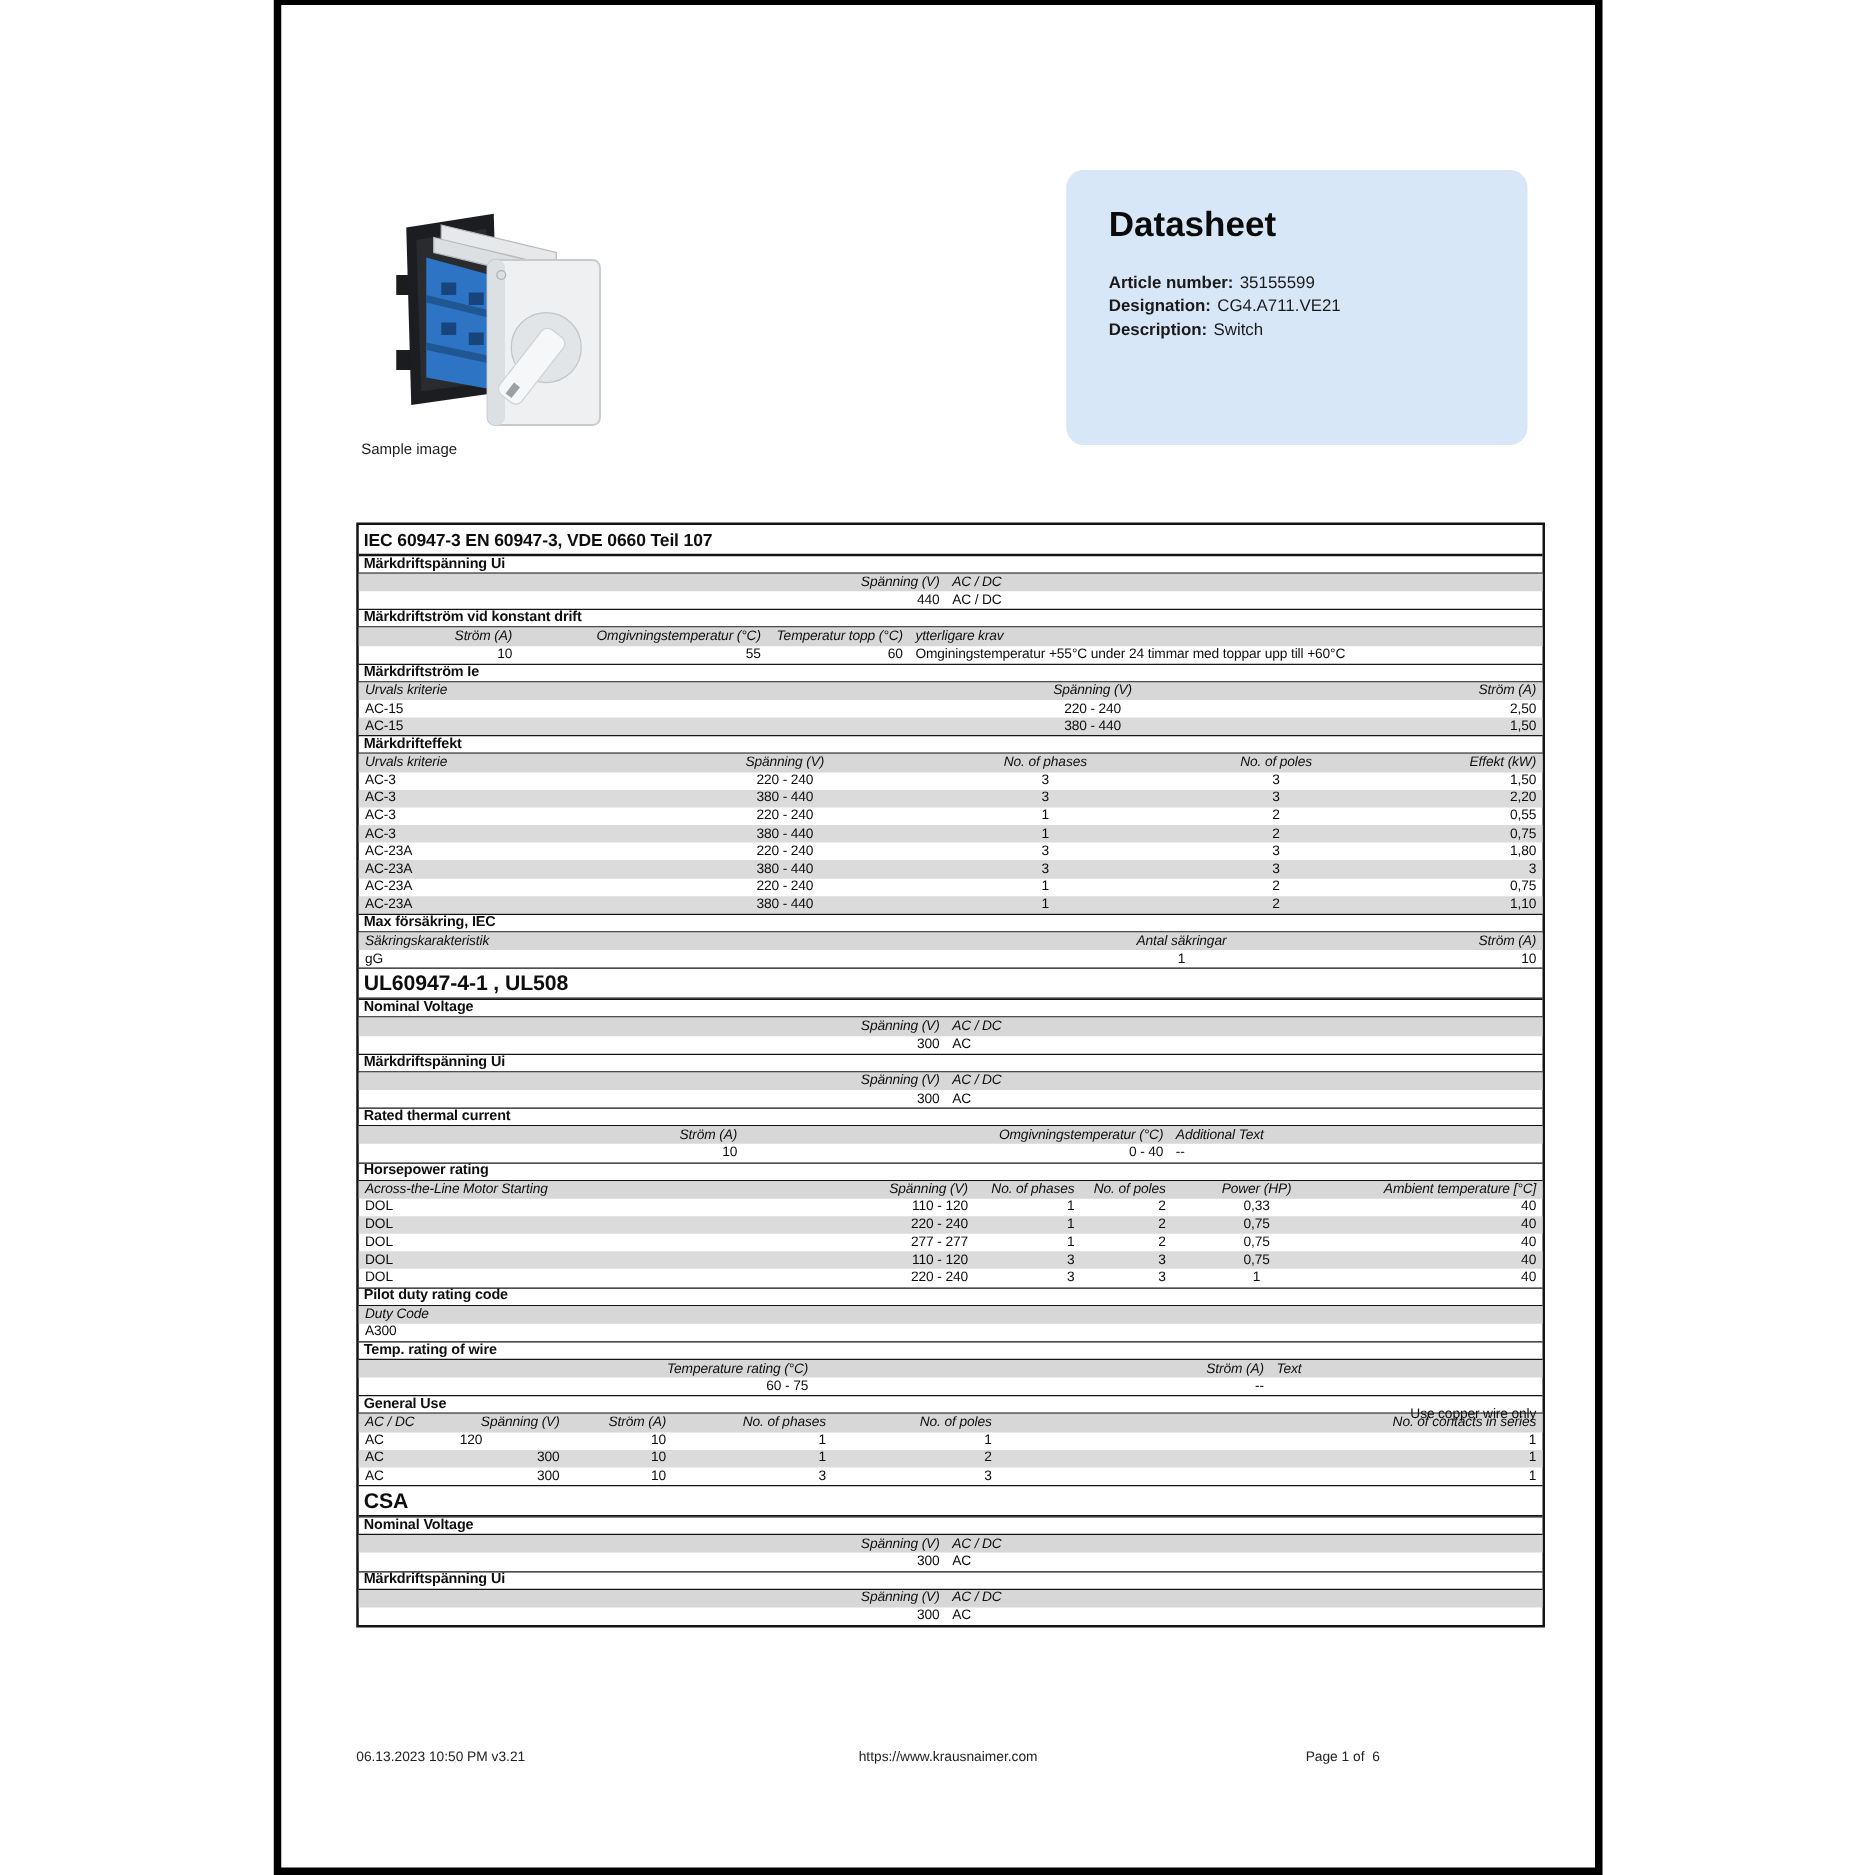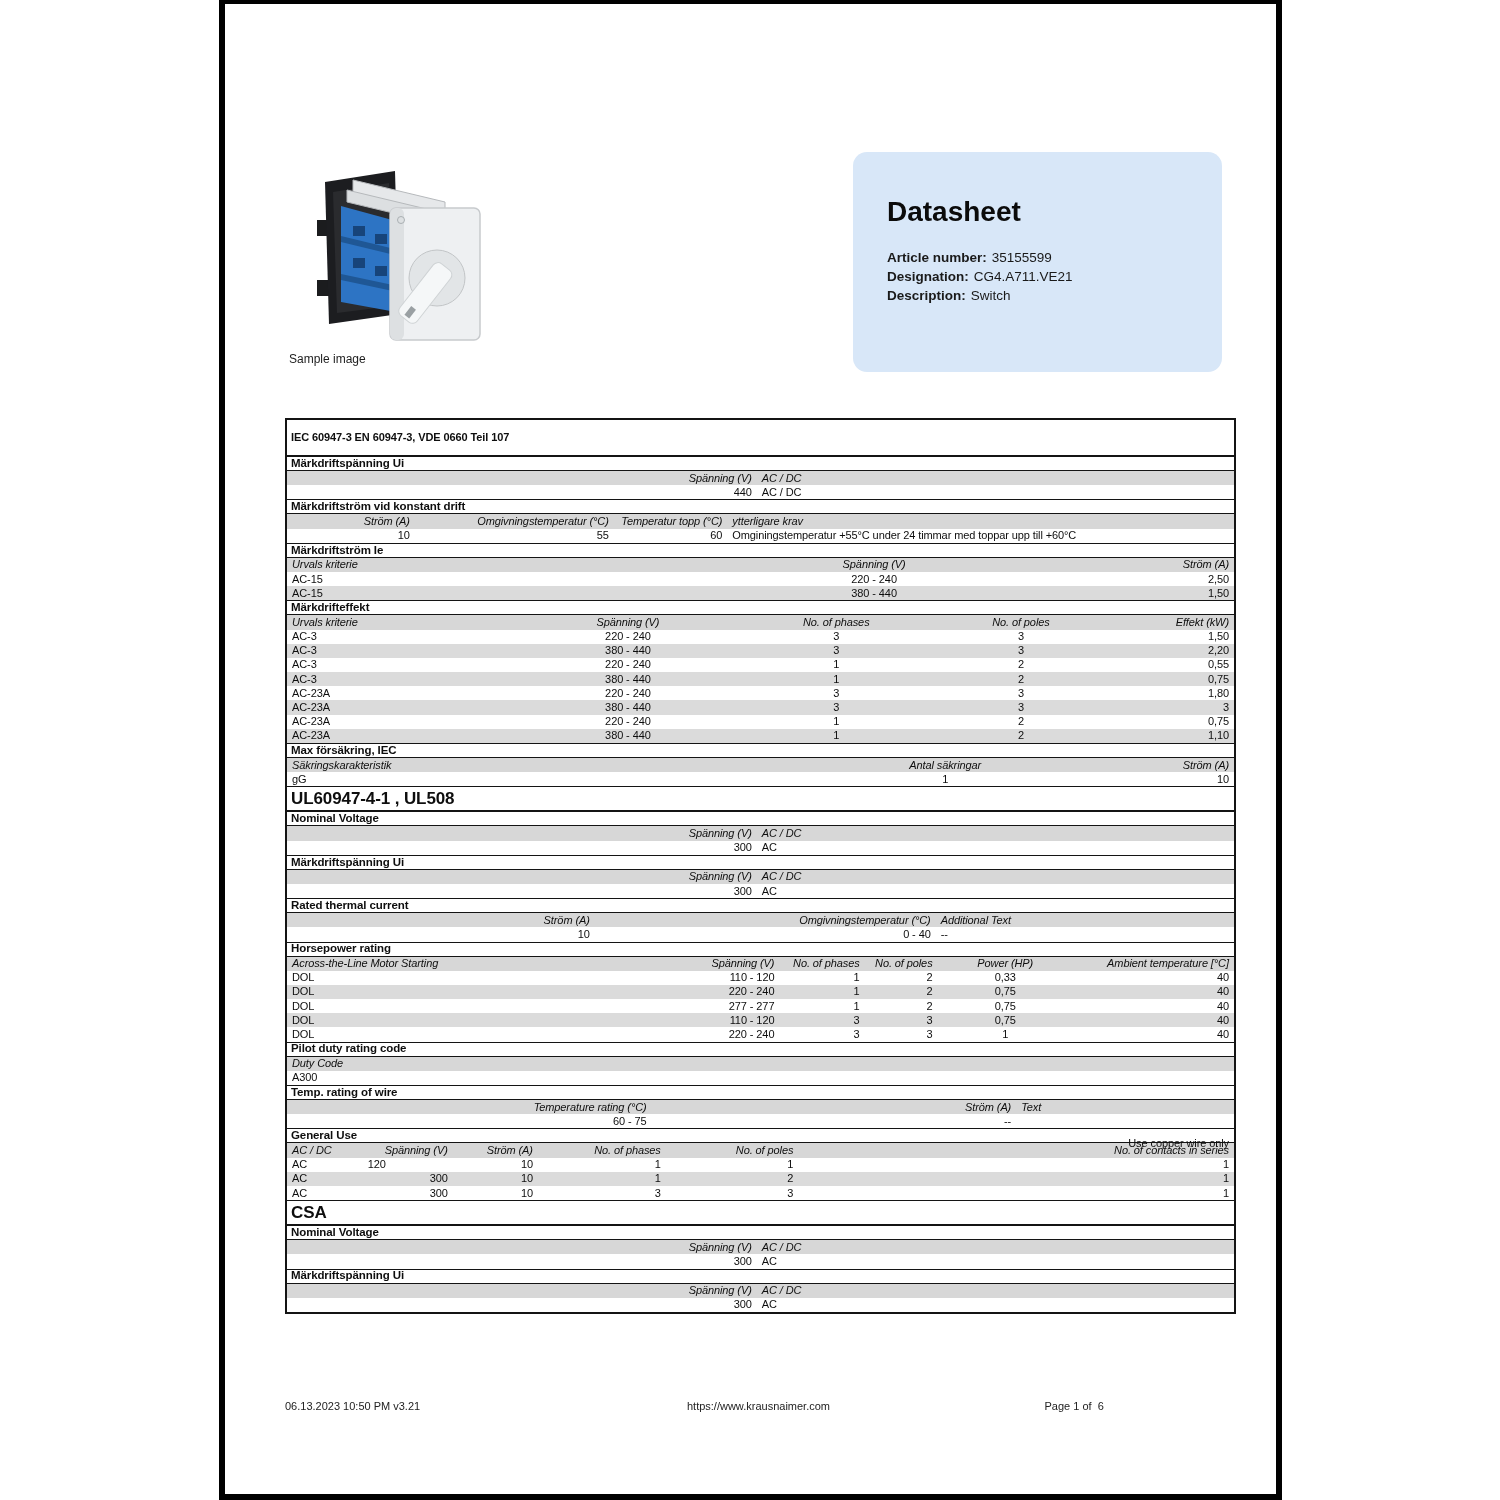--- a/index.html
+++ b/index.html
@@ -17,44 +17,44 @@
   .logo svg{display:block;}
   .logo-text{
     margin-left:26px;font-size:34px;letter-spacing:1px;color:var(--logo_text);
     font-weight:400;
   }
   
   .product{position:absolute;left:70px;top:158px;width:195px;height:195px;}
   .caption{position:absolute;left:64px;top:348px;font-size:12px;color:#1d1d1d;}
   
   .ds-box{
-    position:absolute;left:628px;top:148px;width:369px;height:220px;
+    position:absolute;left:628px;top:132px;width:369px;height:220px;
     background:var(--box_bg);border-radius:14px;box-sizing:border-box;
-    padding:44px 34px;
+    padding:28px 34px;
   }
   .ds-title{font-size:28px;font-weight:bold;color:#0b0b0b;margin-bottom:20px;}
   .ds-field{font-size:13.5px;line-height:19px;color:#1a1a1a;}
   .ds-label{font-weight:bold;margin-right:5px;}
   
   .spec-table{
     position:absolute;left:60px;top:414px;width:947px;
     border:2px solid #141414;background:#fff;letter-spacing:-0.1px;
   }
   .trow{
     display:flex;align-items:center;box-sizing:border-box;
     height:14.2px;font-size:11px;line-height:1;color:#0e0e0e;
   }
   .trow.head{background:var(--head_gray);font-style:italic;}
   .trow.data.gray{background:var(--alt_gray);}
   .trow.section{
     font-weight:bold;font-size:11.5px;height:15px;padding:0 4px;
     border-top:1.5px solid #141414;border-bottom:1.5px solid #141414;
   }
   .trow.title1{
-    font-weight:bold;font-size:11px;height:36px;padding:0 4px;
+    font-weight:bold;font-size:14px;height:24px;padding:0 4px;
     border-bottom:1.5px solid #141414;
   }
   .trow.title2{
     font-weight:bold;font-size:17px;height:25px;padding:0 4px;
     border-top:1.5px solid #141414;border-bottom:1.5px solid #141414;
   }
   .tcell{box-sizing:border-box;padding:0 5px;white-space:pre;overflow:hidden;}
   
   .footer{
     position:absolute;left:60px;top:1396px;width:947px;display:flex;

